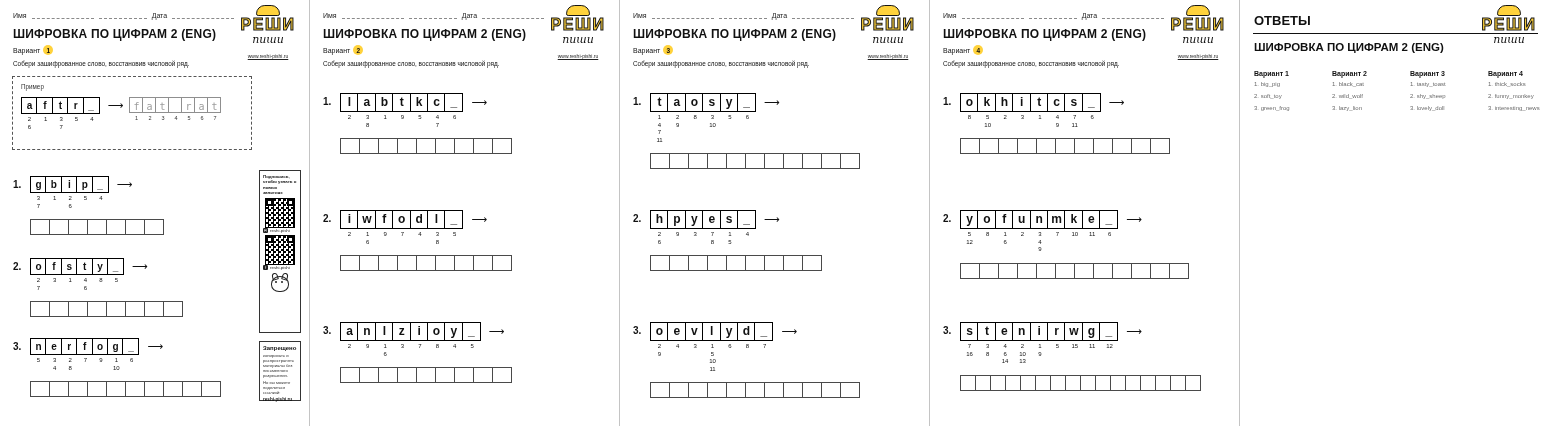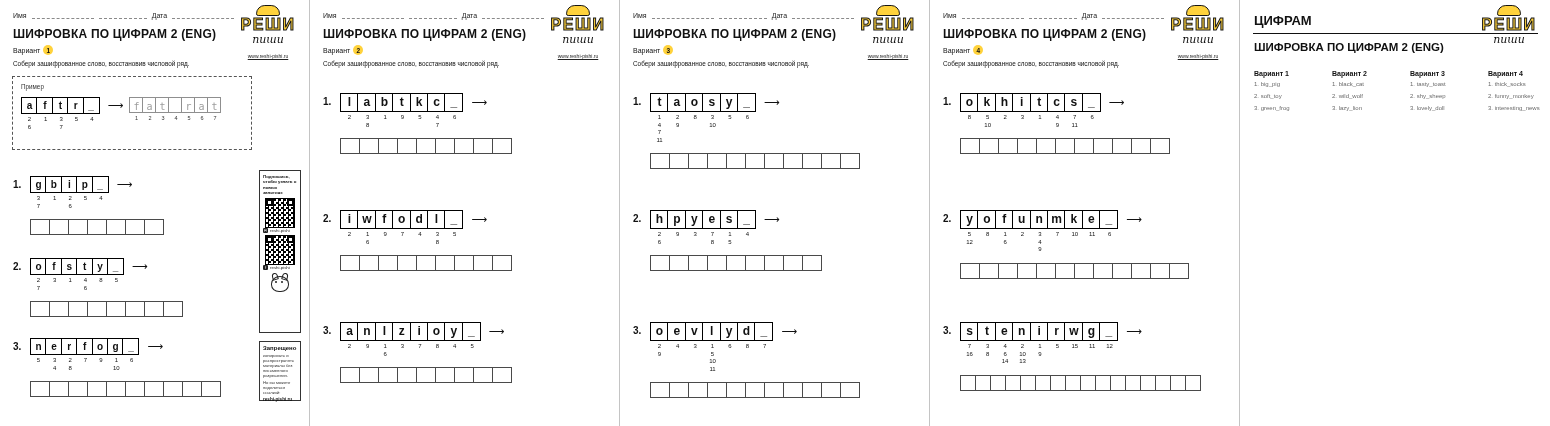--- a/index.html
+++ b/index.html
@@ -1046,21 +1046,21 @@
           <div class="abox" style="width: 16px;"></div>
         </div>
       </div>
     </section>
   <section class="page" id="page-5">
       <div class="logo">
         <div class="hat"></div>
         <div class="logo-m">РЕШИ</div>
         <div class="logo-s">пиши</div>
       </div>
-      <div class="ans-title">ЦИФРАМ</div>
+      <div class="ans-title">ОТВЕТЫ</div>
       <div class="ans-line"></div>
       <div class="ans-sub">ШИФРОВКА ПО ЦИФРАМ 2 (ENG)</div>
       <div class="ans-cols">
         <div class="ans-col">
           <h4>Вариант 1</h4>
           <div class="ans-item">1. big_pig</div>
           <div class="ans-item">2. soft_toy</div>
           <div class="ans-item">3. green_frog</div>
         </div>
         <div class="ans-col">

